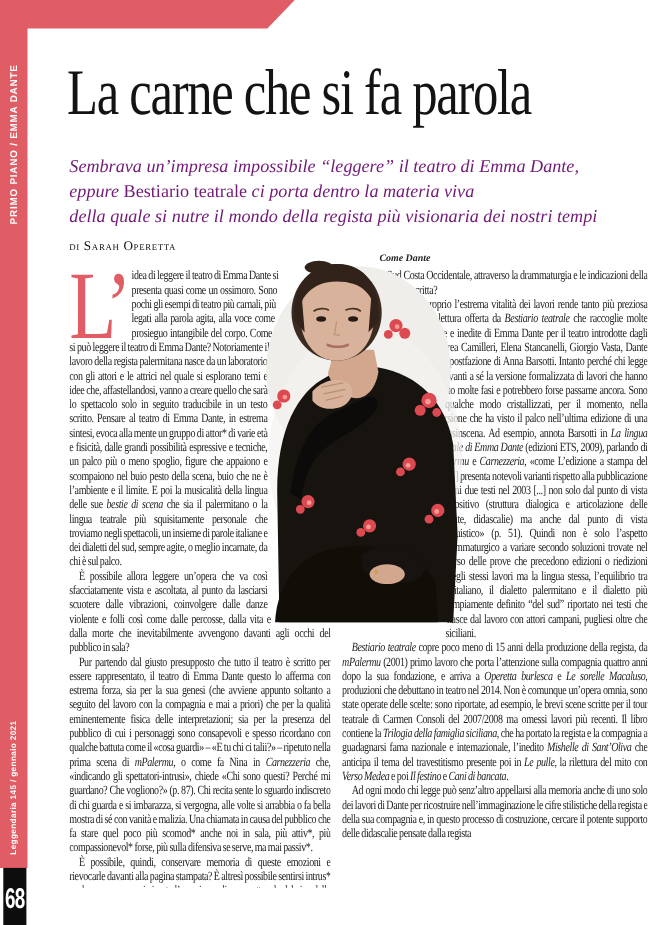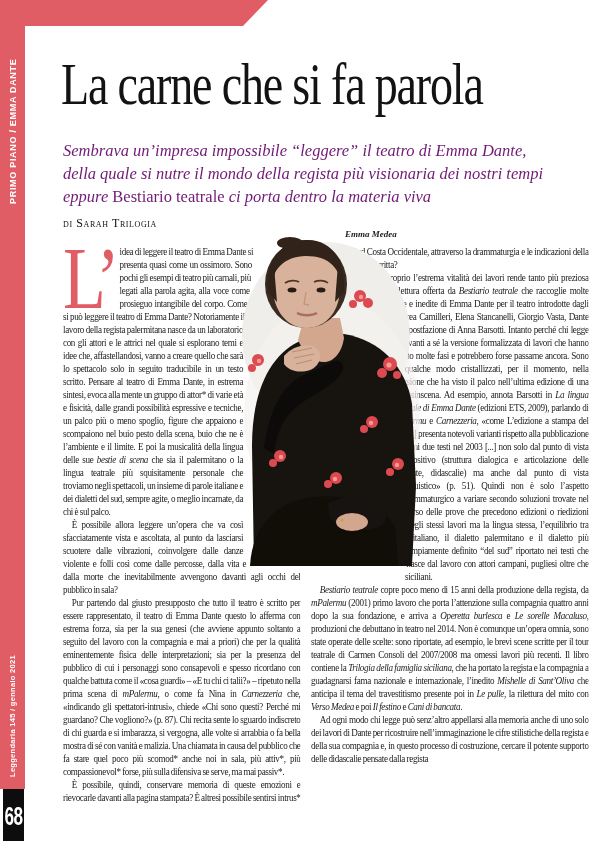--- a/index.html
+++ b/index.html
@@ -60,27 +60,27 @@
   <div class="side-label side-bottom">Leggendaria 145 / gennaio 2021</div>
 
   <div class="pgbox">
     <span>68</span>
   </div>
 
   <h1 class="title">La carne che si fa parola</h1>
 
   <div class="standfirst">
       <div class="sf-line"><i>Sembrava un’impresa impossibile “leggere” il teatro di Emma Dante,</i></div>
+      <div class="sf-line"><i>eppure </i><span>Bestiario teatrale</span><i> ci porta dentro la materia viva</i></div>
       <div class="sf-line"><i>della quale si nutre il mondo della regista più visionaria dei nostri tempi</i></div>
-      <div class="sf-line"><i>eppure </i><span>Bestiario teatrale</span><i> ci porta dentro la materia viva</i></div>
     </div>
 
-  <div class="byline">di Sarah Trilogia</div>
+  <div class="byline">di Sarah Operetta</div>
 
-  <div class="caption">Emma Medea</div>
+  <div class="caption">Come Dante</div>
 
   <svg class="photo" viewBox="0 0 182 330" xmlns="http://www.w3.org/2000/svg">
     <ellipse cx="86" cy="100" rx="84" ry="94" fill="#f0eeea"></ellipse>
     <ellipse cx="92" cy="180" rx="88" ry="118" fill="#f4f2ef" opacity="0.7"></ellipse>
 
     <path d="M14 330 L12 210 C12 155 30 120 58 106 L74 98 L104 98 C140 104 166 130 172 168 L176 250 L172 330 Z" fill="#17130f"></path>
 
     <path d="M24 212 C30 168 46 146 66 138 L92 126 C100 122 106 128 102 136 C94 150 74 158 60 168 C44 180 36 196 34 218 Z" fill="#0d0b09"></path>
 
     <path d="M58 104 C64 118 74 126 84 126 C94 126 102 116 104 102 L100 82 L64 82 Z" fill="#d3a68e"></path>

